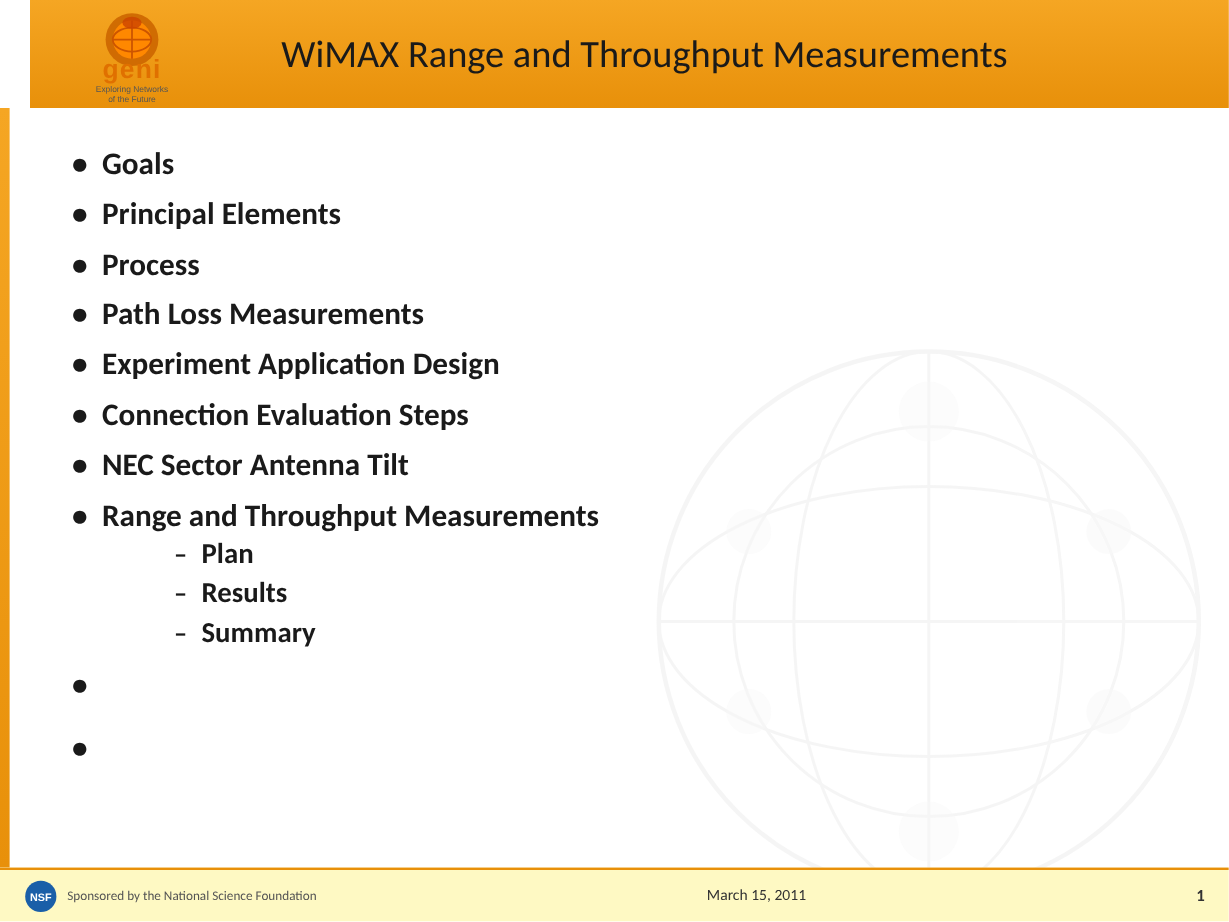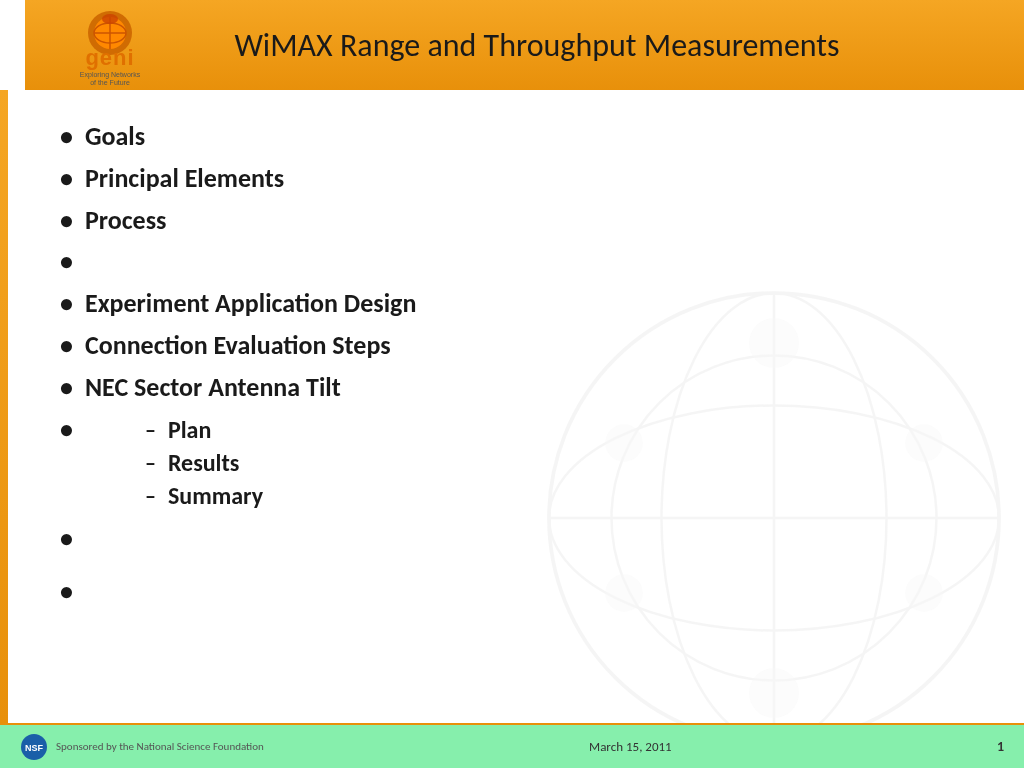--- a/index.html
+++ b/index.html
@@ -123,21 +123,21 @@
     .footer {
       position: absolute;
       bottom: 0;
       left: 0;
       right: 0;
       height: 45px;
       border-top: 2px solid #e8900a;
       display: flex;
       align-items: center;
       padding: 0 20px;
-      background: #86efac;
+      background: #fef9c3;
     }
 
     .footer-nsf {
       display: flex;
       align-items: center;
       gap: 8px;
       font-size: 11px;
       color: #555;
     }
 
@@ -220,36 +220,38 @@
     <li>
       <span class="bullet">•</span>
       <span>Principal Elements</span>
     </li>
     <li>
       <span class="bullet">•</span>
       <span>Process</span>
     </li>
     <li>
       <span class="bullet">•</span>
+      <span>Path Loss Measurements</span>
     </li>
     <li>
       <span class="bullet">•</span>
       <span>Experiment Application Design</span>
     </li>
     <li>
       <span class="bullet">•</span>
       <span>Connection Evaluation Steps</span>
     </li>
     <li>
       <span class="bullet">•</span>
       <span>NEC Sector Antenna Tilt</span>
     </li>
     <li>
       <span class="bullet">•</span>
       <div>
+        <span>Range and Throughput Measurements</span>
         <ul class="sub-list">
           <li>
             <span class="sub-bullet">–</span>
             <span>Plan</span>
           </li>
           <li>
             <span class="sub-bullet">–</span>
             <span>Results</span>
           </li>
           <li>

